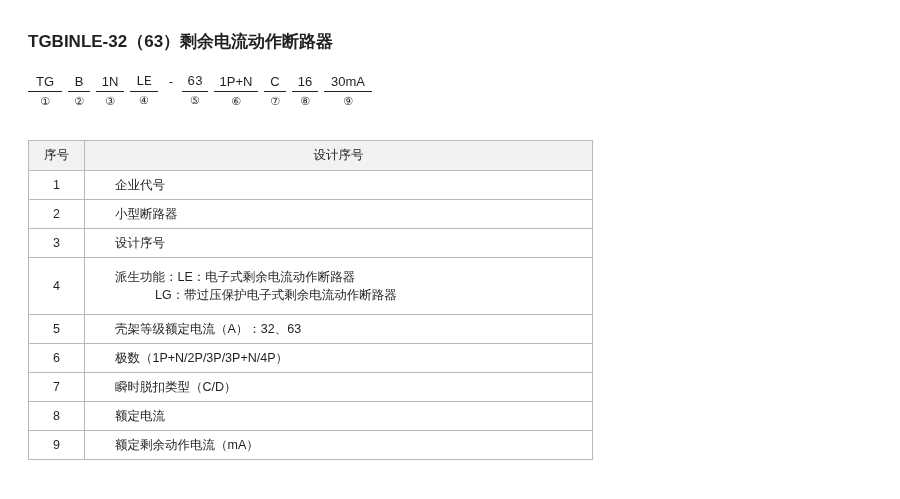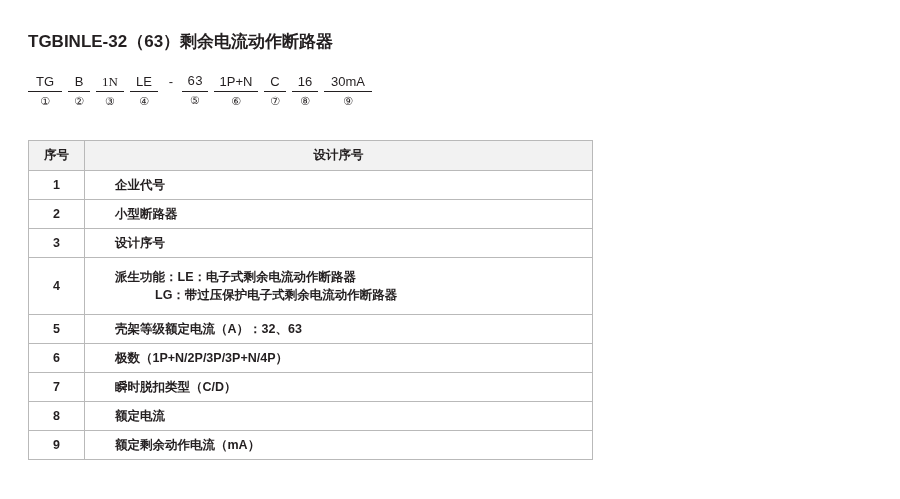--- a/index.html
+++ b/index.html
@@ -64,42 +64,42 @@
     white-space: nowrap;
   }
   .code-seg.nodash .code-line {
     background: transparent;
   }
   .code-seg.dash .code-text {
     padding-bottom: 1px;
   }
   .code-seg.w-tg { min-width: 34px; }
   .code-seg.w-b { min-width: 22px; }
-  .code-seg.w-1n { min-width: 28px; font-family: Liberation Serif, serif; }
-  .code-seg.w-le { min-width: 28px; }
+  .code-seg.w-1n { min-width: 28px; }
+  .code-seg.w-le { min-width: 28px; font-family: Liberation Mono, monospace; }
   .code-seg.w-dash { min-width: 14px; margin-right: 4px; }
   .code-seg.w-63 { min-width: 26px; font-family: Liberation Mono, monospace; }
   .code-seg.w-1pn { min-width: 44px; }
   .code-seg.w-c { min-width: 22px; }
   .code-seg.w-16 { min-width: 26px; }
   .code-seg.w-30ma { min-width: 48px; }
 
   
   .spec-table {
     position: absolute;
     left: 28px;
     top: 140px;
     width: 564px;
     border-collapse: collapse;
     table-layout: fixed;
     background: #ffffff;
   }
   .spec-table th, .spec-table td {
     border: 1px solid #b9b9b9;
-    font-weight: bold;
+    font-weight: normal;
     font-size: 12.5px;
     color: #231f20;
     padding: 0;
   }
   .spec-table thead th {
     background: #f2f2f2;
     height: 29px;
     text-align: center;
     vertical-align: middle;
     font-size: 12.5px;

